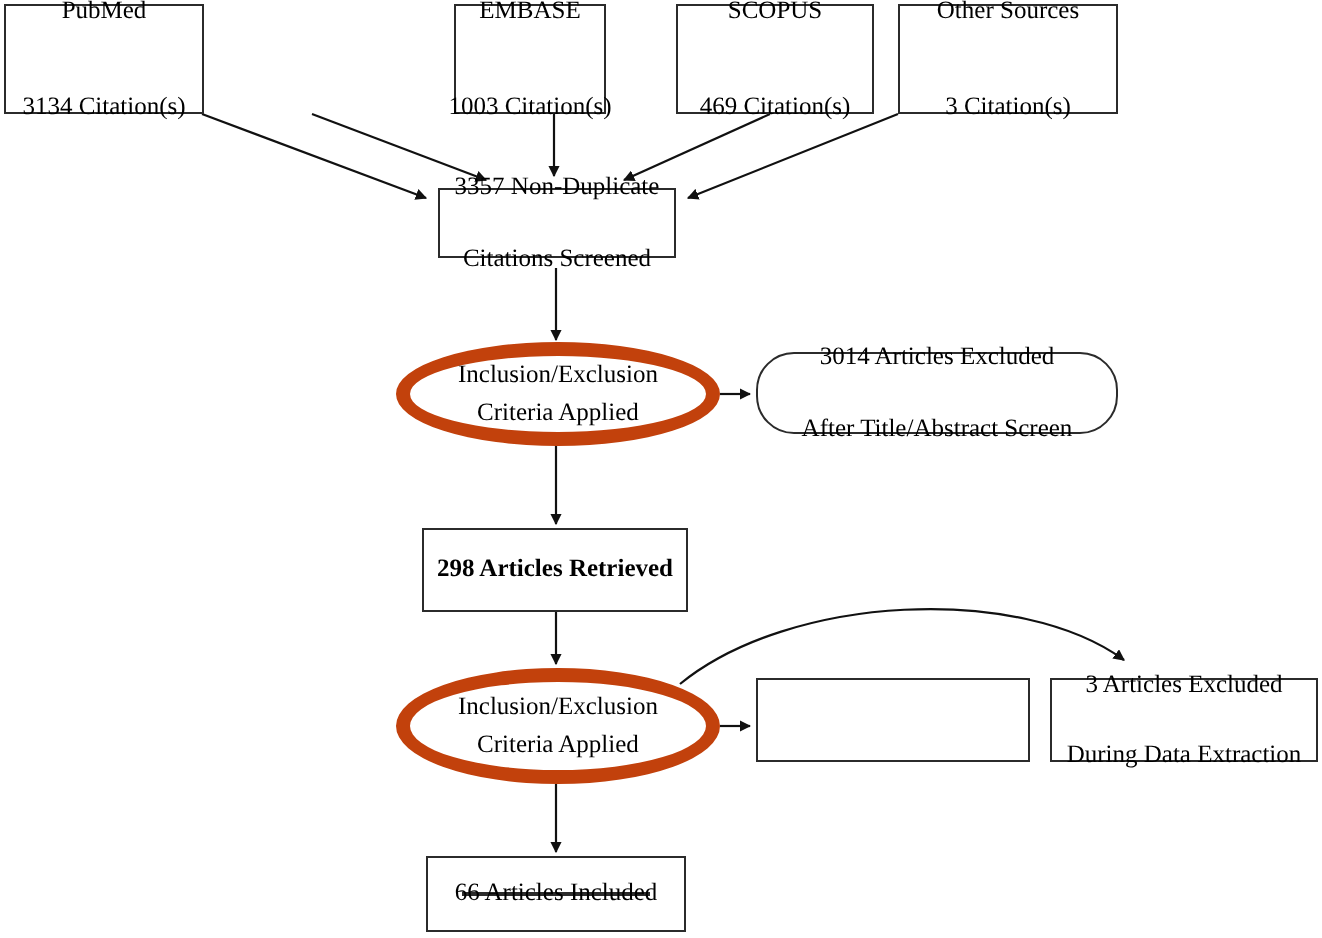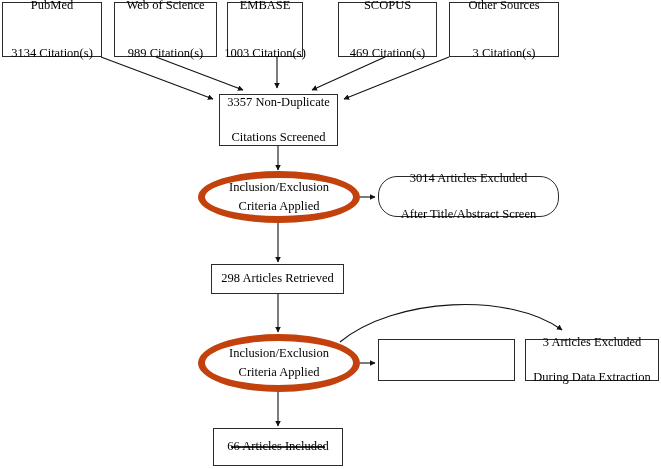--- a/index.html
+++ b/index.html
@@ -103,56 +103,52 @@
     <path d="M 340 342 C 395 297, 510 292, 562 330" fill="none" stroke="#111111" stroke-width="1.1" marker-end="url(#arrowhead)"></path>
 
     <path d="M 278 392 L 278 426" fill="none" stroke="#111111" stroke-width="1.1" marker-end="url(#arrowhead)"></path>
   </svg>
 
   <div class="node box two-line" style="left:2px; top:2px; width:100px; height:55px;">
     <span class="line src-title">PubMed</span>
     <span class="line">3134 Citation(s)</span>
   </div>
 
-  <div class="node box two-line" style="left:114px; top:2px; width:103px; height:55px;">
-    <span class="line src-title">Web of Science</span>
-    <span class="line">989 Citation(s)</span>
-  </div>
 
   <div class="node box two-line" style="left:227px; top:2px; width:76px; height:55px;">
     <span class="line src-title">EMBASE</span>
     <span class="line">1003 Citation(s)</span>
   </div>
 
   <div class="node box two-line" style="left:338px; top:2px; width:99px; height:55px;">
     <span class="line src-title">SCOPUS</span>
     <span class="line">469 Citation(s)</span>
   </div>
 
   <div class="node box two-line" style="left:449px; top:2px; width:110px; height:55px;">
     <span class="line src-title">Other Sources</span>
     <span class="line">3 Citation(s)</span>
   </div>
 
-  <div class="node box two-line" style="left:219px; top:94px; width:119px; height:52px;">
+  <div class="node box two-line" style="left:219px; top:94px; width:119px; height:35px;">
     <span class="line">3357 Non-Duplicate</span>
     <span class="line">Citations Screened</span>
   </div>
 
   <div class="node ellipse" style="left:198px; top:171px; width:162px; height:52px;">
     <span class="line">Inclusion/Exclusion</span>
     <span class="line">Criteria Applied</span>
   </div>
 
   <div class="node box two-line" style="left:378px; top:176px; width:181px; height:41px;border-radius:19px;">
     <span class="line">3014 Articles Excluded</span>
     <span class="line">After Title/Abstract Screen</span>
   </div>
 
-  <div class="node box" style="left:211px; top:264px; width:133px; height:30px;">
+  <div class="node box" style="left:211px; top:264px; width:133px; height:42px;font-weight:bold;">
     <span class="line">298 Articles Retrieved</span>
   </div>
 
   <div class="node ellipse" style="left:198px; top:334px; width:162px; height:58px;">
     <span class="line">Inclusion/Exclusion</span>
     <span class="line">Criteria Applied</span>
   </div>
 
   <div class="node box two-line" style="left:378px; top:339px; width:137px; height:42px;">
   </div>

